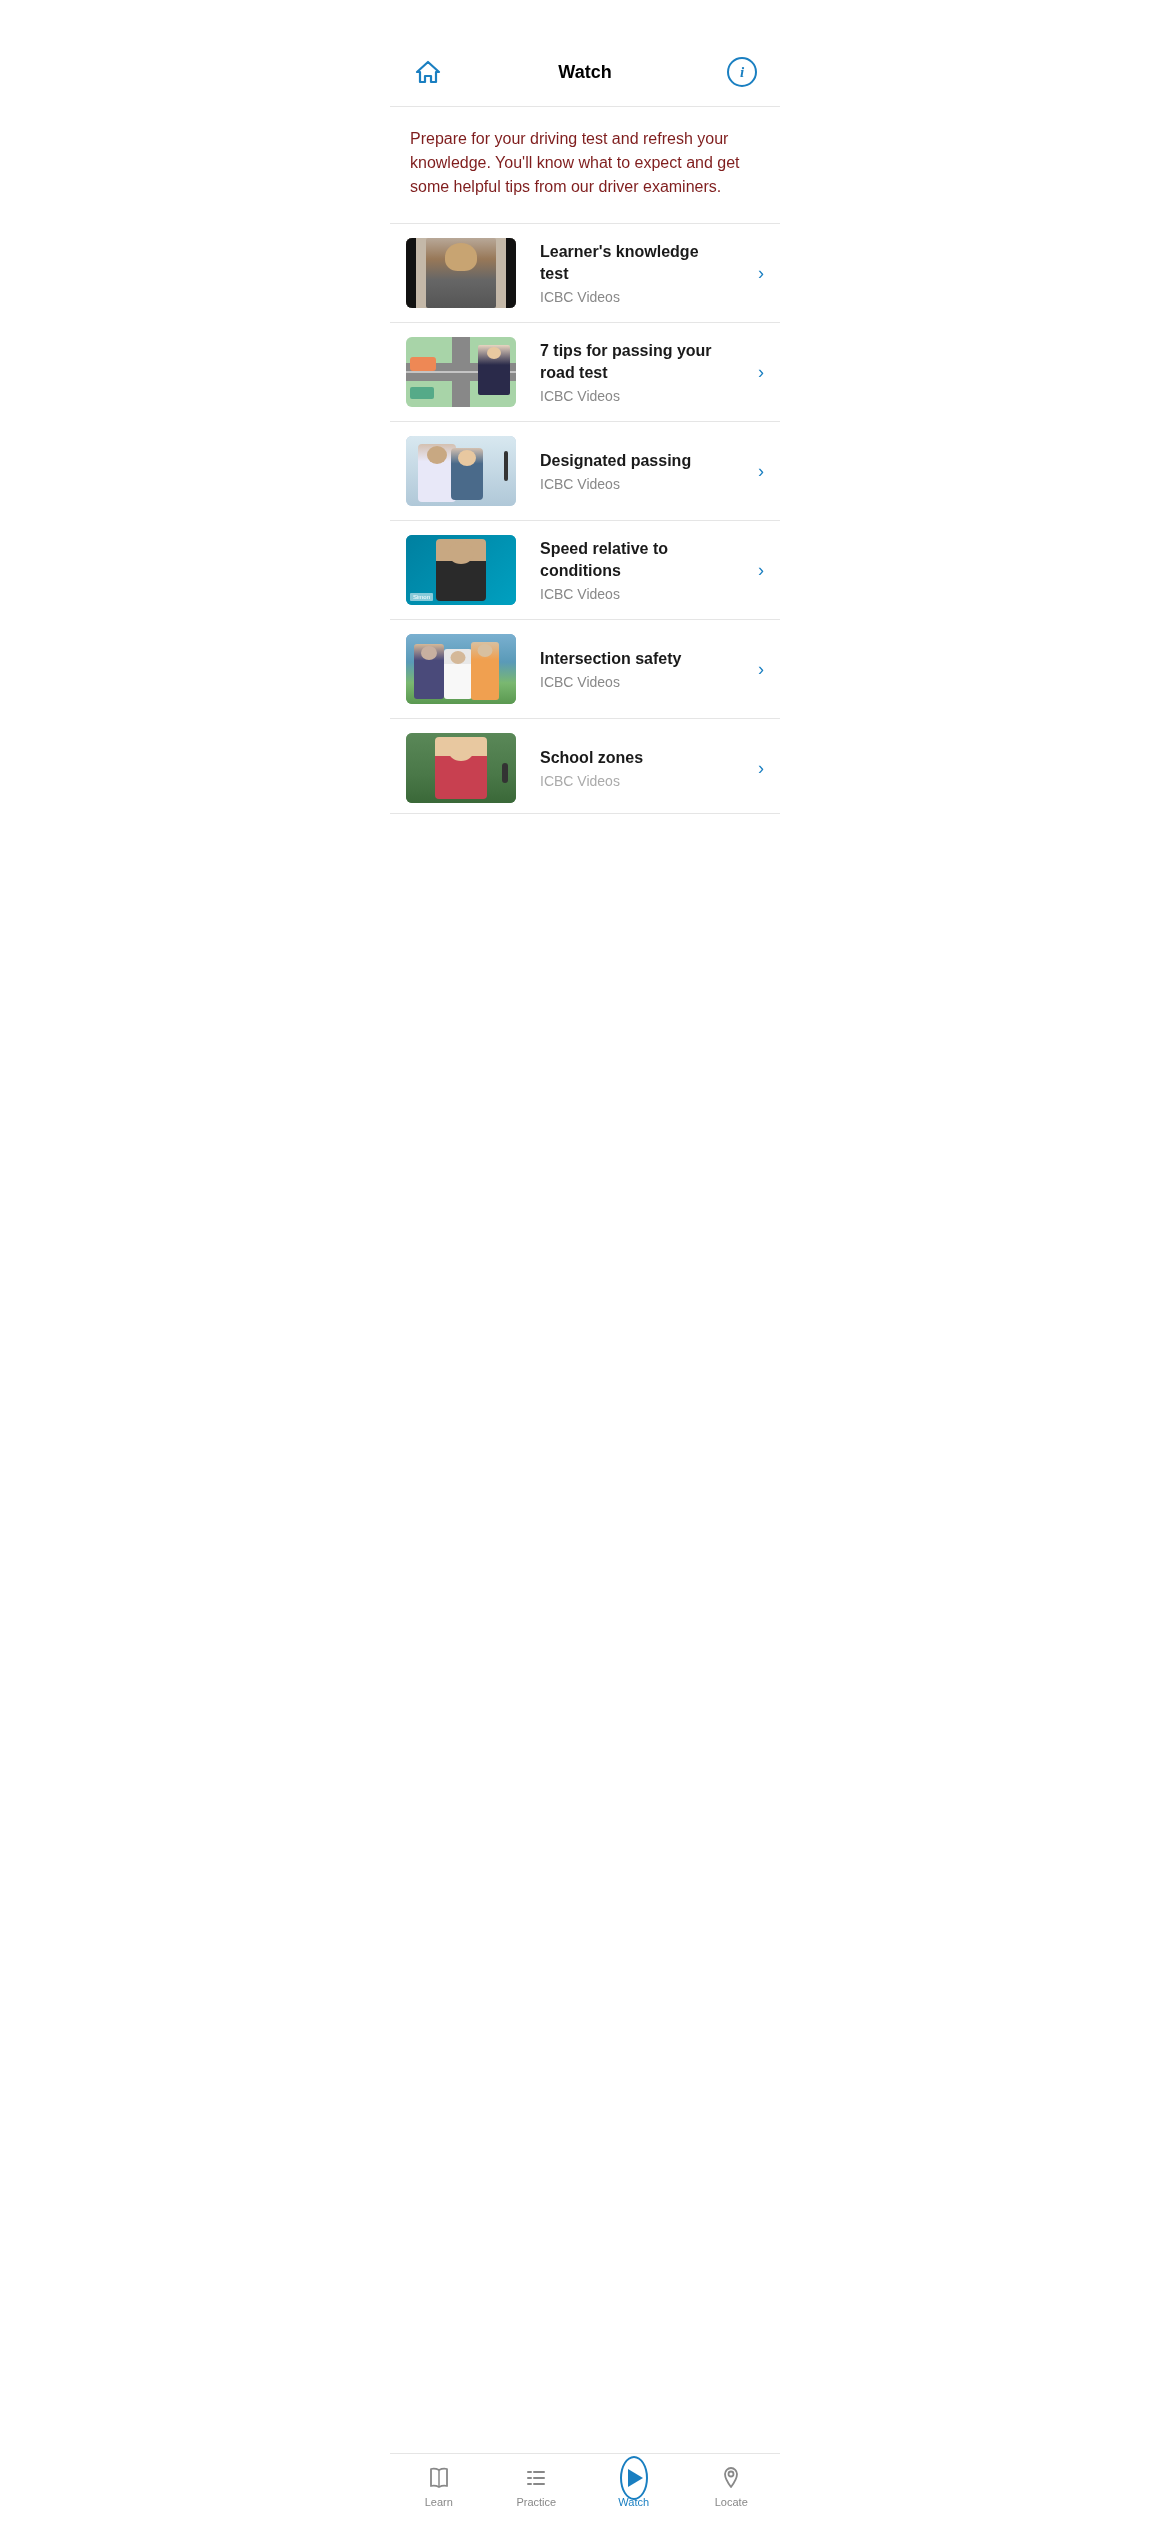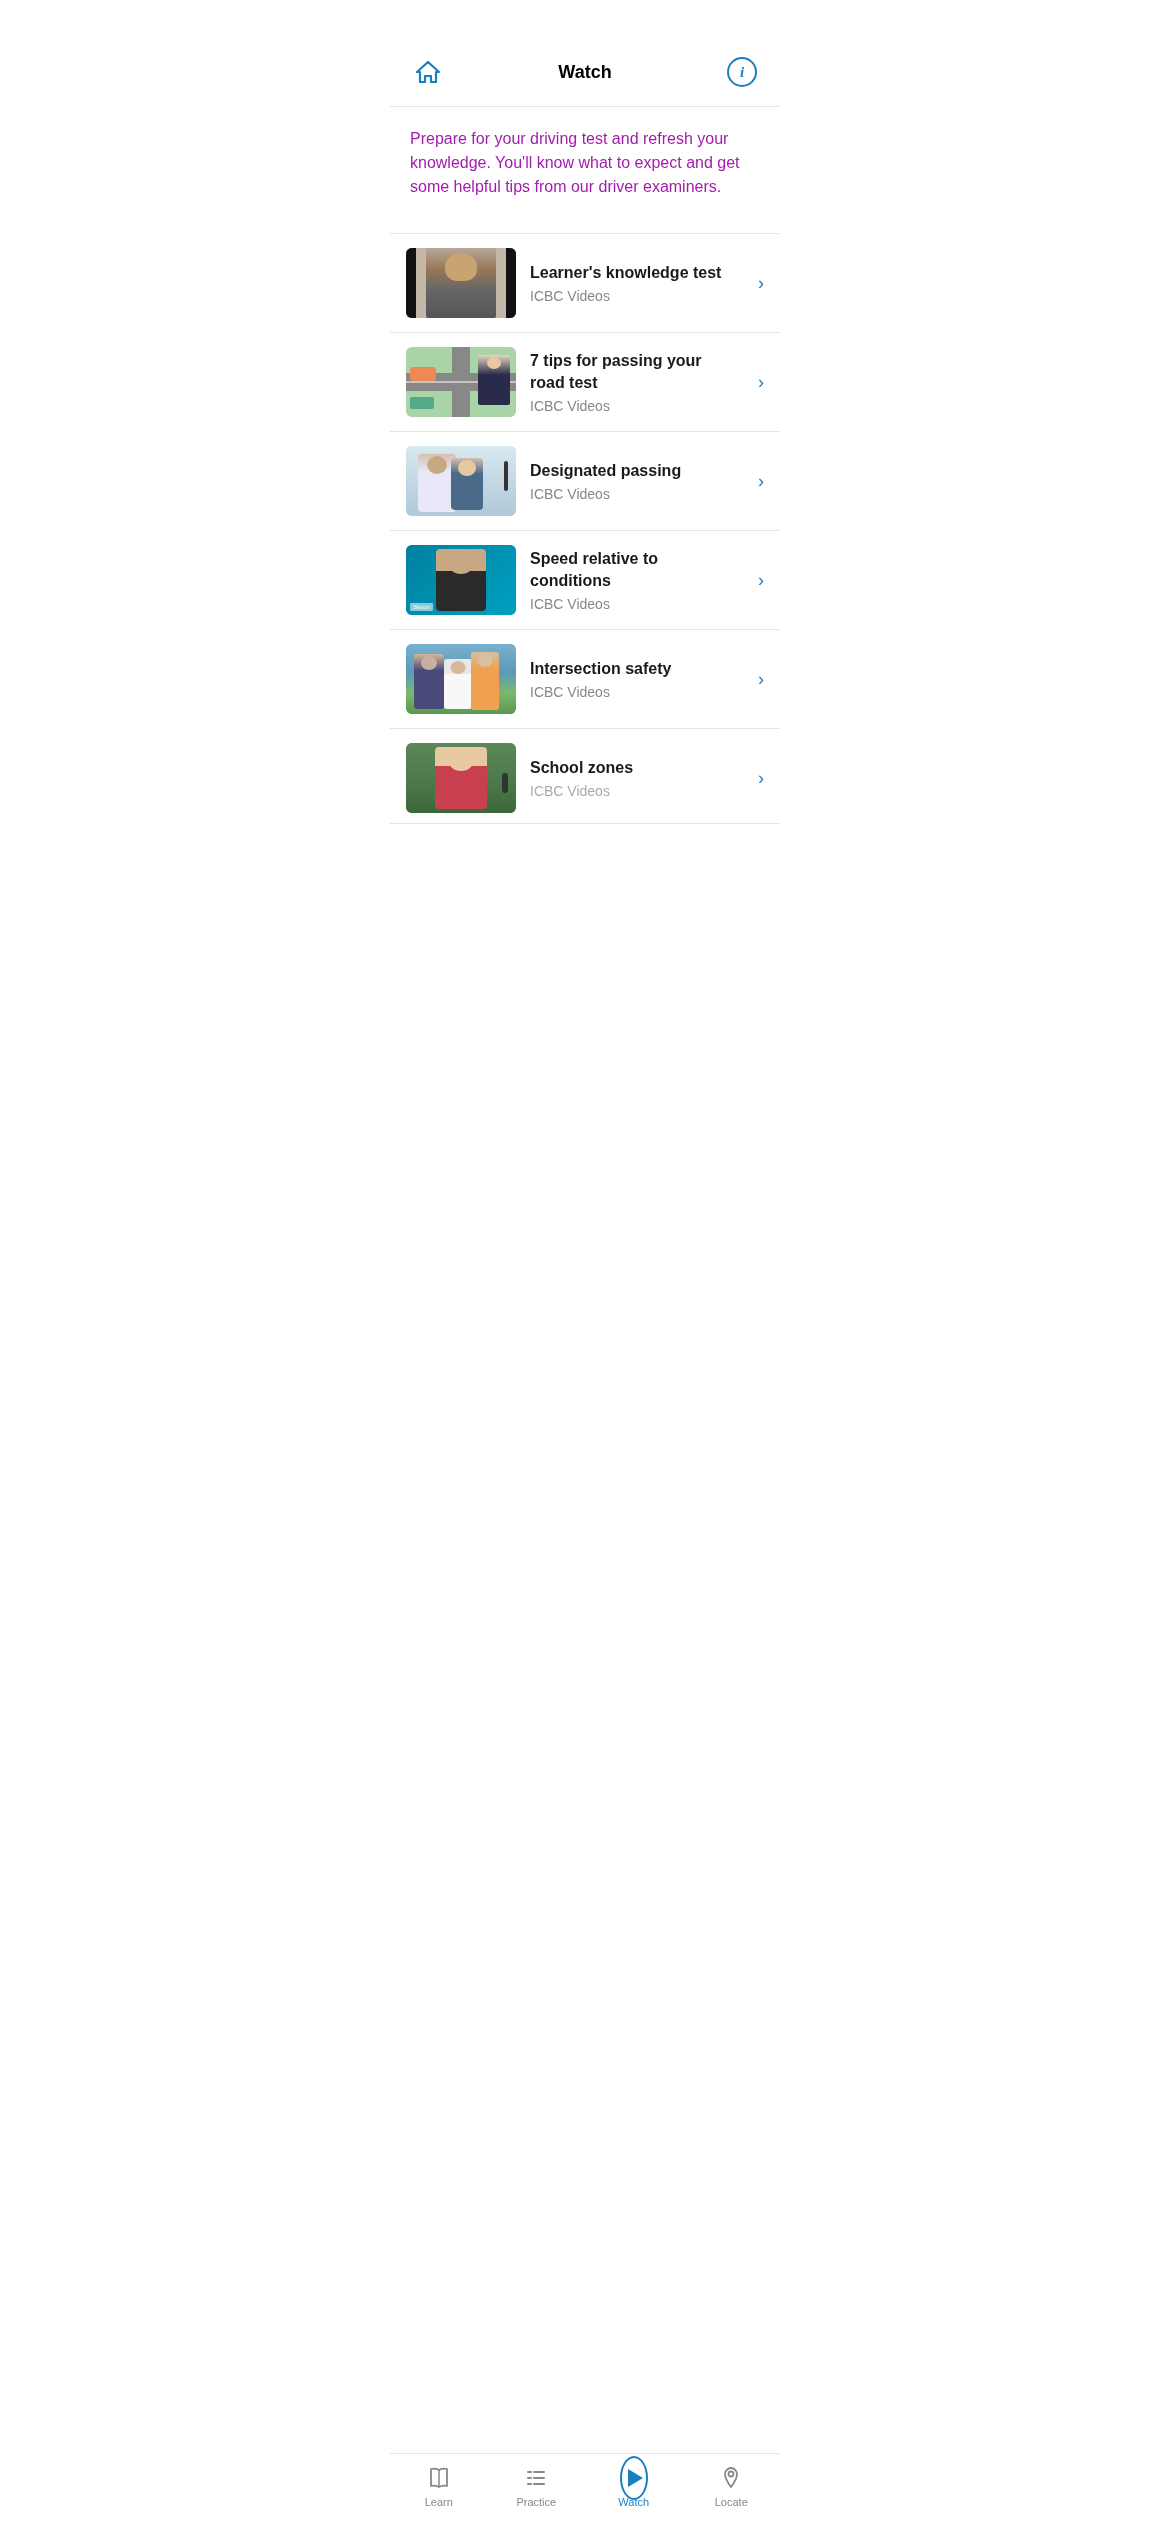--- a/index.html
+++ b/index.html
@@ -67,23 +67,23 @@
     }
 
     
     .intro-section {
       padding: 20px 20px 20px;
       border-bottom: 1px solid #e5e5e5;
     }
 
     .intro-text {
       font-size: 16px;
-      color: #a21caf;
+      color: #7f1d1d;
       line-height: 1.5;
-      margin-bottom: 14px;
+      margin-bottom: 4px;
     }
 
     .intro-link-text {
       font-size: 16px;
       color: #222;
       line-height: 1.5;
     }
 
     .intro-link {
       color: #1a7fc1;
@@ -95,21 +95,21 @@
       flex: 1;
     }
 
     .video-item {
       display: flex;
       align-items: center;
       padding: 14px 16px;
       border-bottom: 1px solid #e5e5e5;
       cursor: pointer;
       background: #fff;
-      gap: 14px;
+      gap: 24px;
     }
 
     .video-thumbnail {
       width: 110px;
       height: 70px;
       border-radius: 6px;
       flex-shrink: 0;
       overflow: hidden;
       background: #ccc;
       position: relative;

